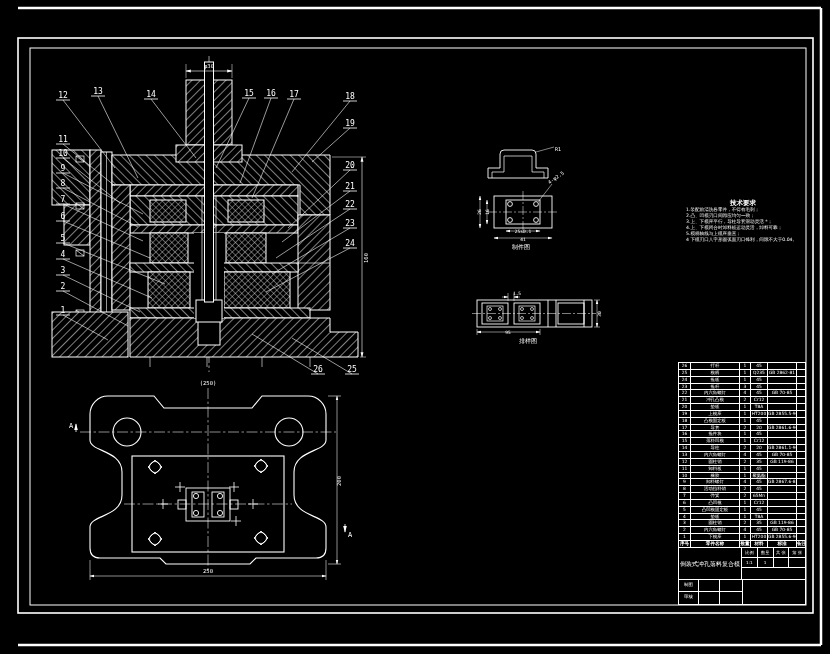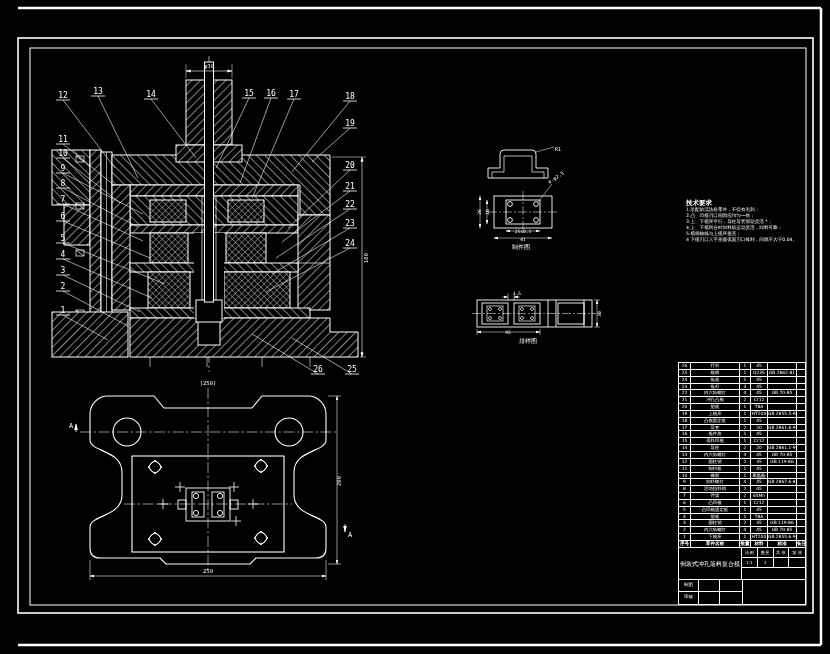--- a/index.html
+++ b/index.html
@@ -4,21 +4,21 @@
 <style>
   html,body{margin:0;padding:0;background:#000;}
   .stage{position:relative;width:830px;height:654px;background:#000;overflow:hidden;
          font-family:"DejaVu Sans",sans-serif;}
   svg text{font-family:"DejaVu Sans Mono",monospace;}
   .drawing-title{position:absolute;left:33px;top:38px;color:#f00;
     font-family:"DejaVu Serif",serif;font-weight:bold;font-size:31px;
     letter-spacing:3px;white-space:nowrap;z-index:5;}
   
   .notes{position:absolute;left:686px;top:199px;width:122px;color:#fff;z-index:4;}
-  .notes .nt{font-size:6.5px;font-weight:bold;line-height:8px;}
+  .notes .nt{font-size:6.5px;font-weight:bold;line-height:8px;margin-left:44px;}
   .notes .nl{font-size:4.6px;line-height:5.9px;white-space:nowrap;overflow:hidden;}
   
   .bom{position:absolute;left:678px;top:362px;width:128px;height:243px;
        border:1px solid #fff;box-sizing:border-box;color:#fff;z-index:4;
        display:flex;flex-direction:column;background:#000;}
   .bom-row{display:grid;grid-template-columns:12px 49px 11px 17px 29px 1fr;
        height:6.85px;flex:none;}
   .bom-row>div{border-right:1px solid #fff;border-bottom:1px solid #fff;
        font-size:4.4px;line-height:6px;text-align:center;overflow:hidden;
        white-space:nowrap;box-sizing:border-box;}

